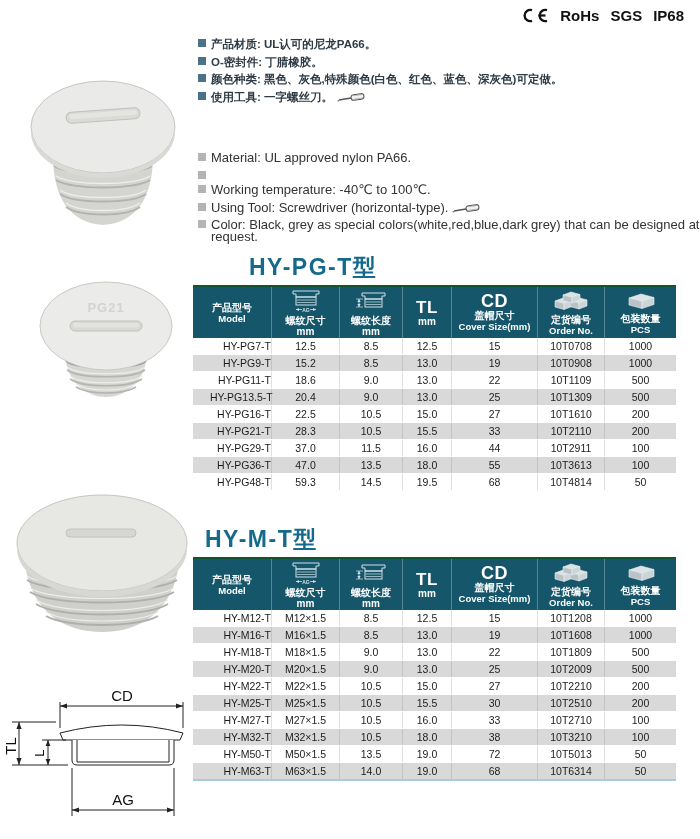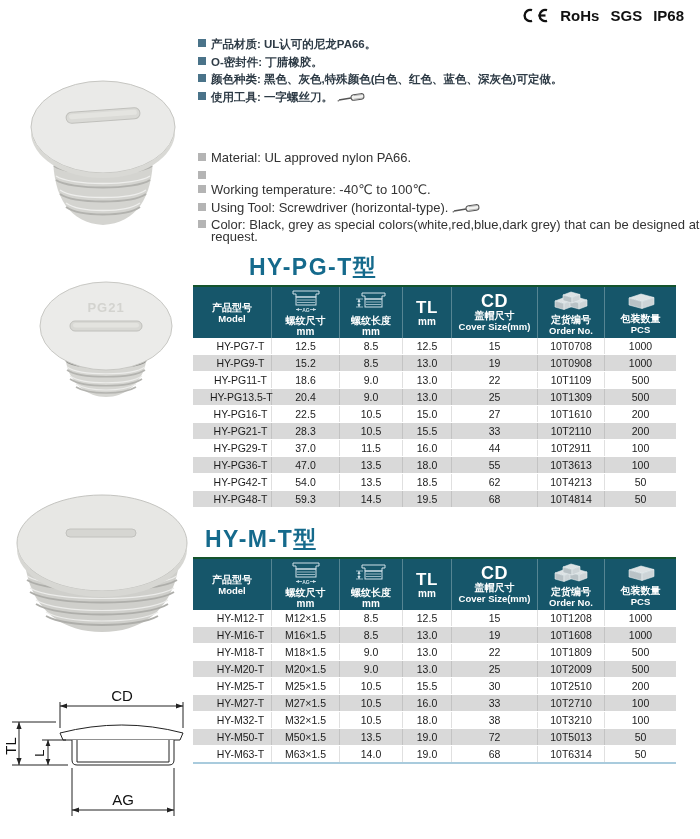--- a/index.html
+++ b/index.html
@@ -37,21 +37,21 @@
                  padding:1px 0;font-weight:bold;}
   .spec-table th:last-child{border-right:none;}
   .h-cn{font-size:10px;line-height:11px;}
   .h-en{font-size:9.5px;line-height:11px;}
   .h-mm{font-size:10px;line-height:11px;}
   .h-big{font-size:17px;line-height:17px;letter-spacing:0.5px;}
   .h-icon{display:block;margin:0 auto 1px auto;}
   .spec-table tbody td{height:16px;padding:0;font-size:10.5px;color:#1c1c1c;
       text-align:center;border-right:1px solid rgba(130,130,130,0.25);
       border-bottom:1px solid #ffffff;white-space:nowrap;}
-  .spec-table tbody td:first-child{text-align:center;padding-left:17px;}
+  .spec-table tbody td:first-child{text-align:right;padding-left:17px;}
   .spec-table tbody td:last-child{border-right:none;}
   .spec-table tbody tr:nth-child(even){background:#d9d9d9;}
 
   
   .photo{position:absolute;}
   #photo-1{left:28px;top:70px;}
   #photo-2{left:36px;top:280px;}
   #photo-3{left:14px;top:490px;}
   #dim-drawing{position:absolute;left:6px;top:688px;}
   .emboss{font-size:13px;fill:#d3d3cf;font-weight:bold;letter-spacing:1px;}
@@ -366,29 +366,20 @@
         <tr>
           <td>HY-PG36-T</td>
           <td>47.0</td>
           <td>13.5</td>
           <td>18.0</td>
           <td>55</td>
           <td>10T3613</td>
           <td>100</td>
         </tr>
         <tr>
-          <td>HY-PG42-T</td>
-          <td>54.0</td>
-          <td>13.5</td>
-          <td>18.5</td>
-          <td>62</td>
-          <td>10T4213</td>
-          <td>50</td>
-        </tr>
-        <tr>
           <td>HY-PG48-T</td>
           <td>59.3</td>
           <td>14.5</td>
           <td>19.5</td>
           <td>68</td>
           <td>10T4814</td>
           <td>50</td>
         </tr>
       </tbody>
   </table>
@@ -499,20 +490,29 @@
         <tr>
           <td>HY-M20-T</td>
           <td>M20×1.5</td>
           <td>9.0</td>
           <td>13.0</td>
           <td>25</td>
           <td>10T2009</td>
           <td>500</td>
         </tr>
         <tr>
+          <td>HY-M22-T</td>
+          <td>M22×1.5</td>
+          <td>10.5</td>
+          <td>15.0</td>
+          <td>27</td>
+          <td>10T2210</td>
+          <td>200</td>
+        </tr>
+        <tr>
           <td>HY-M25-T</td>
           <td>M25×1.5</td>
           <td>10.5</td>
           <td>15.5</td>
           <td>30</td>
           <td>10T2510</td>
           <td>200</td>
         </tr>
         <tr>
           <td>HY-M27-T</td>

